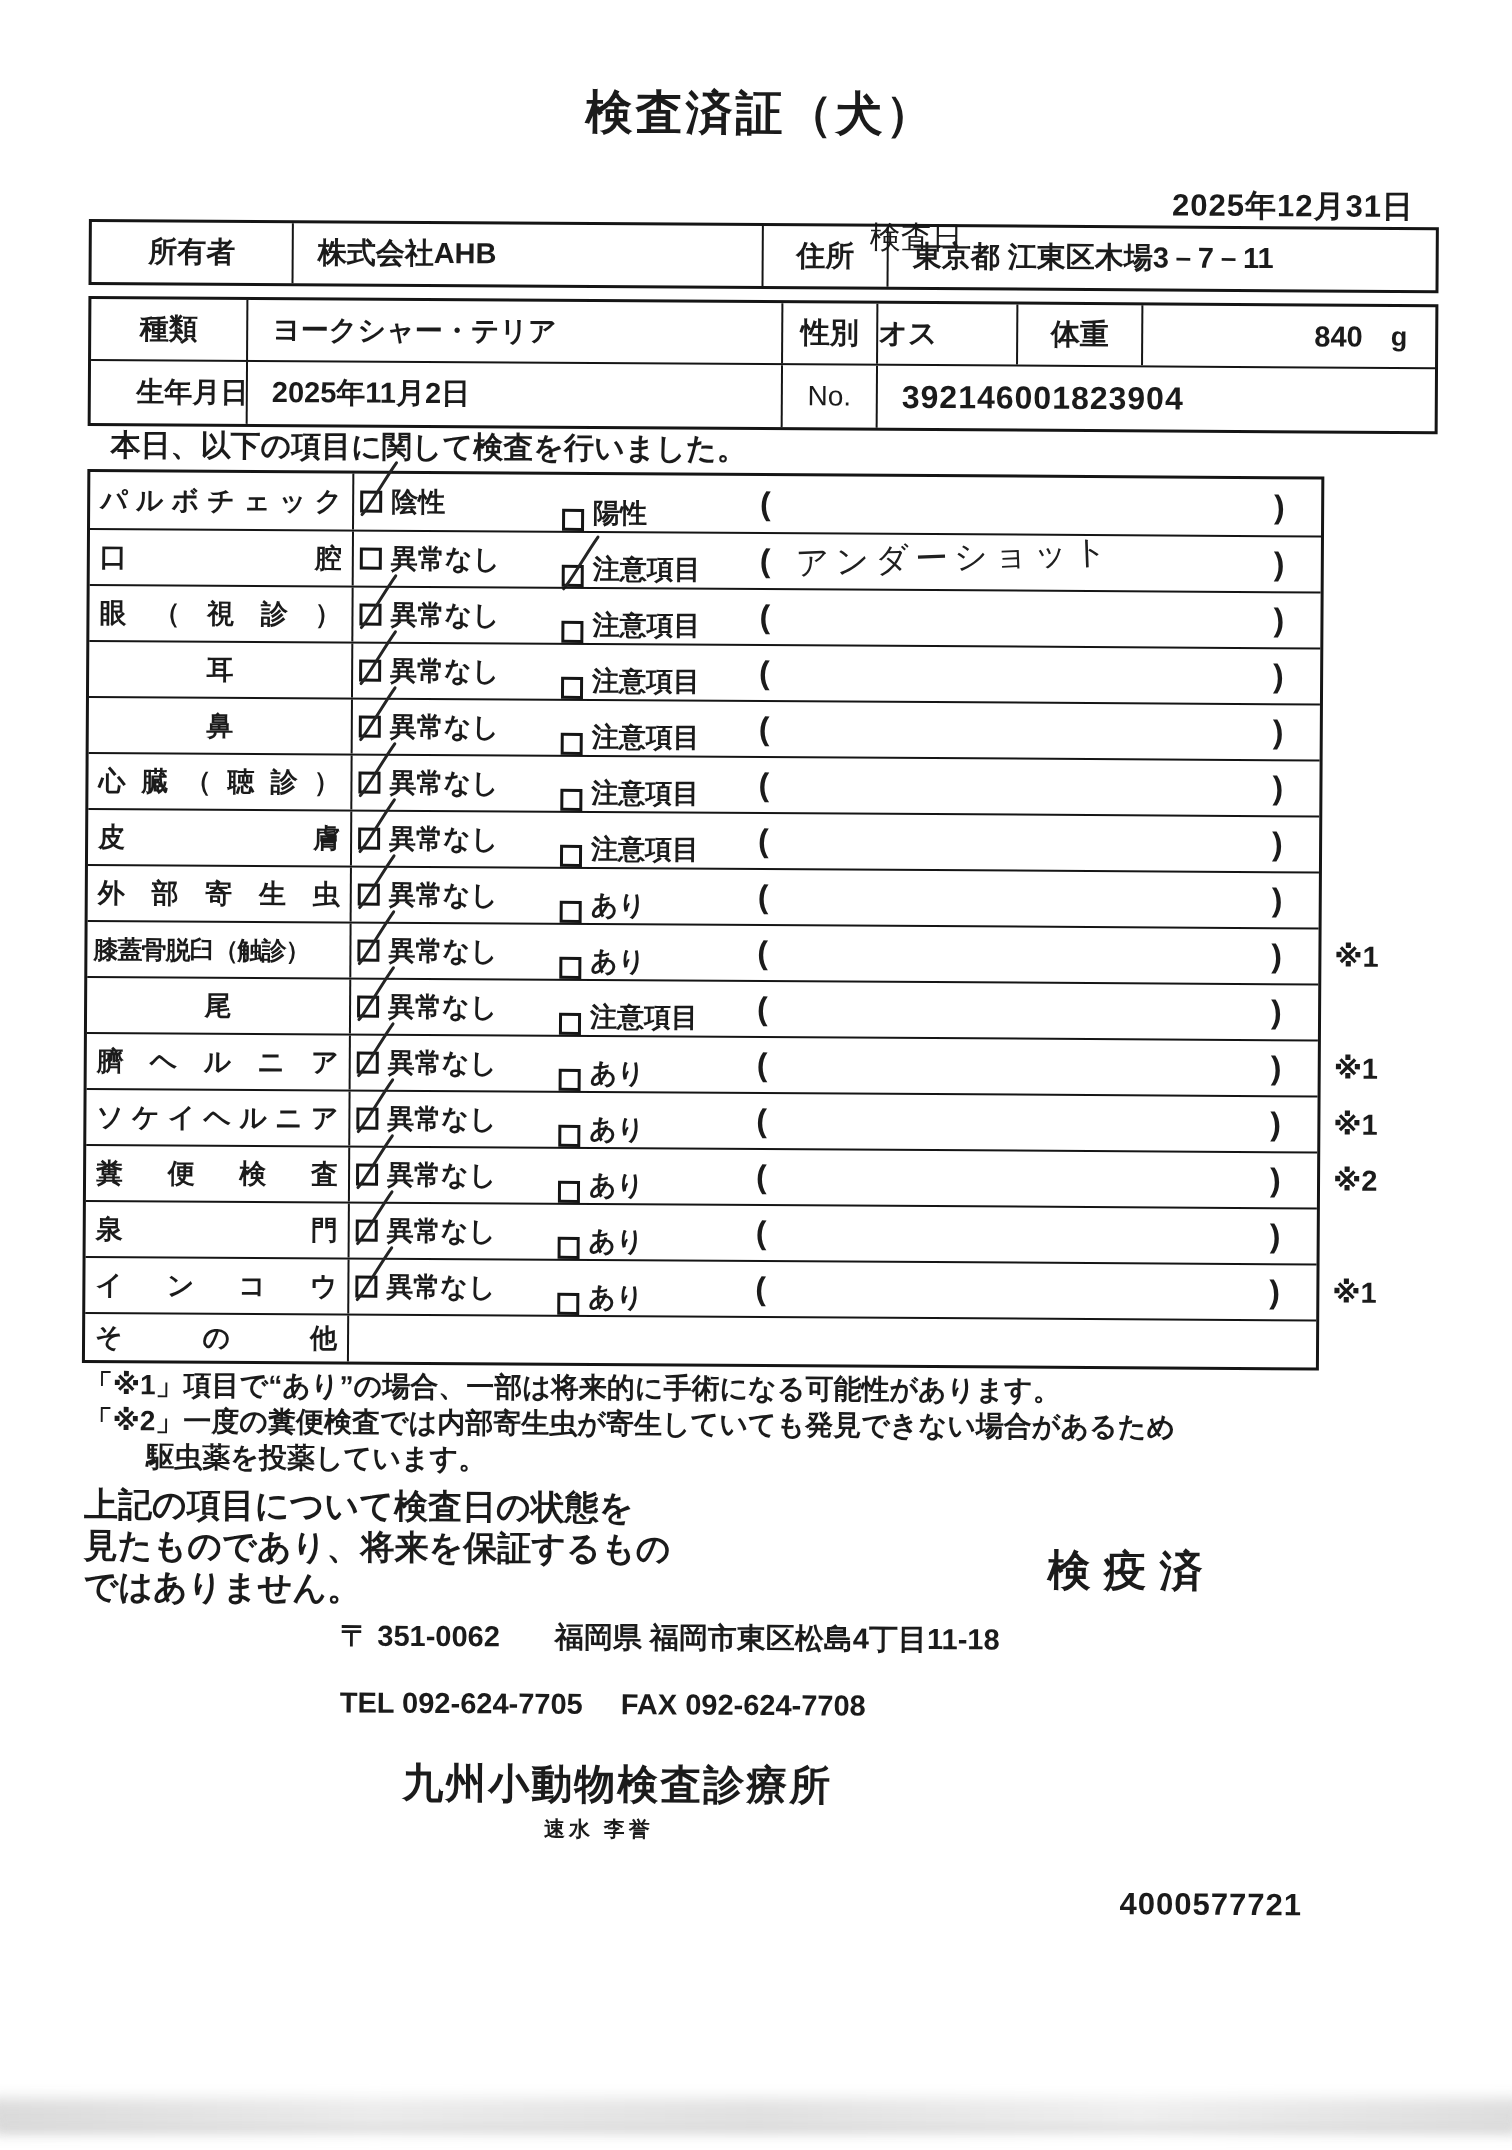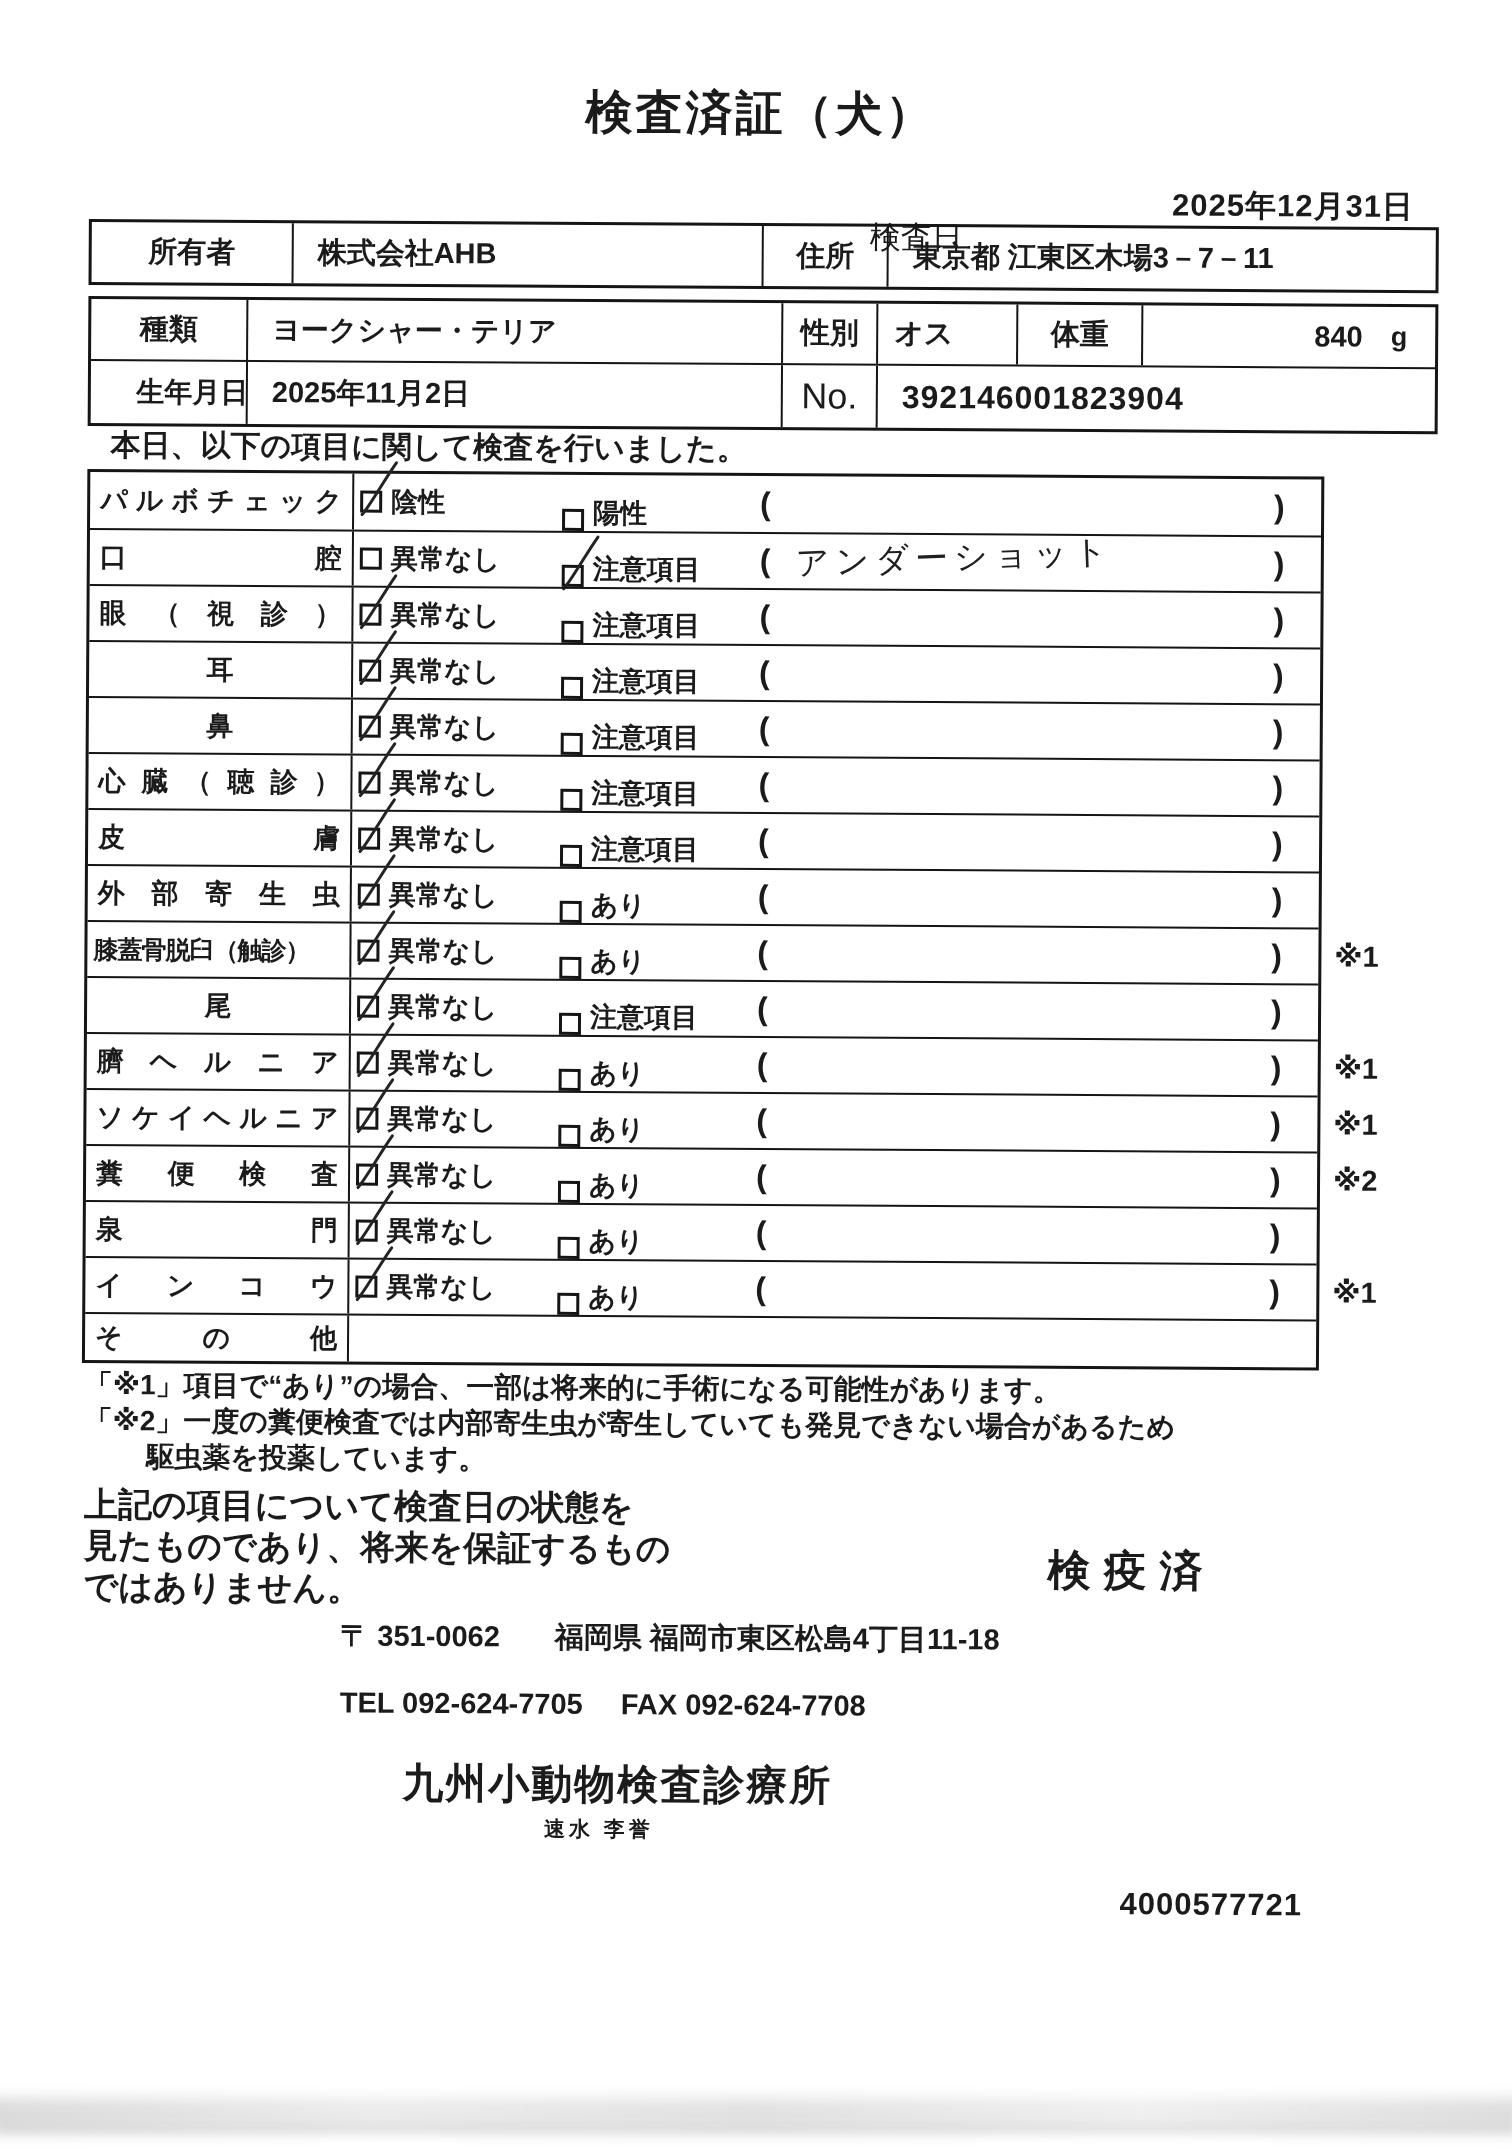--- a/index.html
+++ b/index.html
@@ -93,31 +93,31 @@
       <div class="cell val">株式会社AHB</div>
       <div class="cell hd">住所</div>
       <div class="cell val">東京都 江東区木場3－7－11</div>
     </div>
 
     <div class="tbl tbl-pet">
       <div class="trow r1">
         <div class="cell hd first">種類</div>
         <div class="cell val" style="font-size:28px;">ヨークシャー・テリア</div>
         <div class="cell hd">性別</div>
-        <div class="cell val" style="padding-left:16px;">オス</div>
+        <div class="cell val" style="padding-left:0;">オス</div>
         <div class="cell hd">体重</div>
         <div class="cell weight">
           <span>840</span>
           <span style="font-size:27px;">g</span>
         </div>
       </div>
       <div class="trow r2">
         <div class="cell hd first" style="font-size:28px;padding-left:48px;">生年月日</div>
         <div class="cell val">2025年11月2日</div>
-        <div class="cell hd" style="font-weight:400;font-size:36px;">No.</div>
+        <div class="cell hd" style="font-weight:400;font-size:28px;">No.</div>
         <div class="cell val num">392146001823904</div>
       </div>
     </div>
 
     <div class="intro">本日、以下の項目に関して検査を行いました。</div>
 
     <div class="exam" id="exam-rows">
         <div class="exam-row">
           <div class="lbl spread">
             <span>パ</span>

